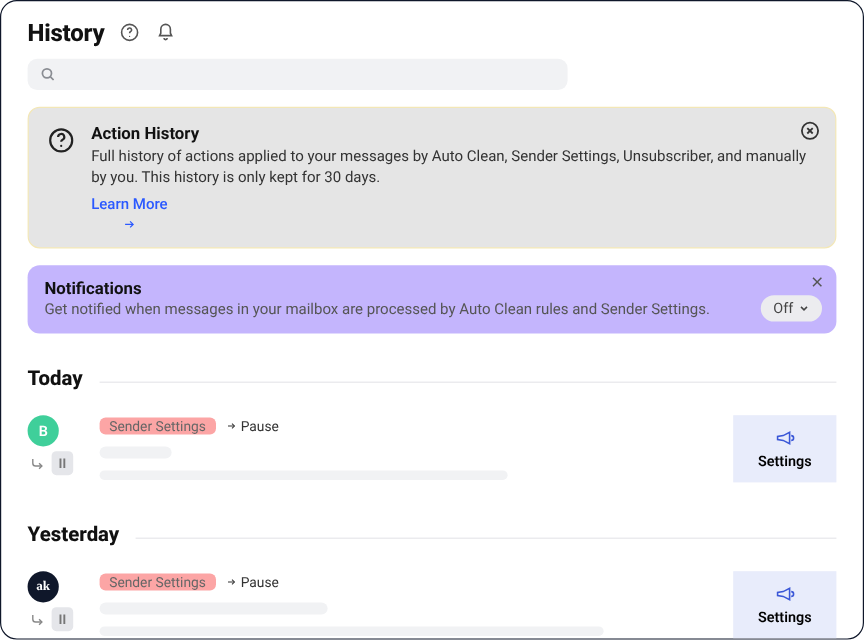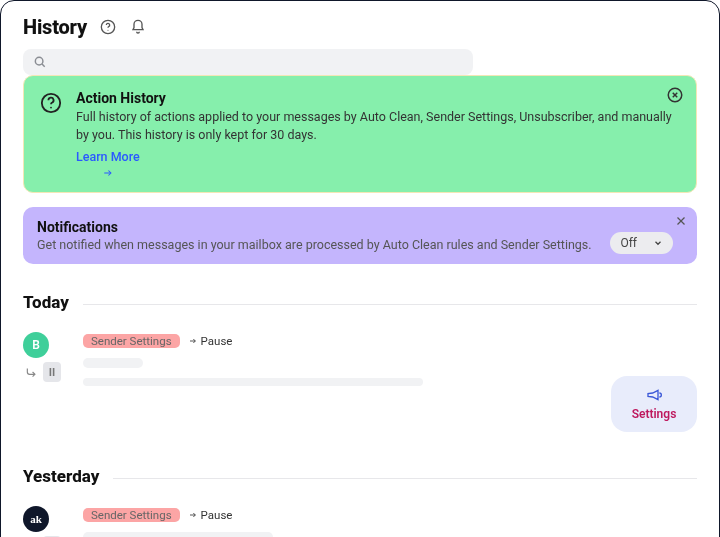--- a/index.html
+++ b/index.html
@@ -6,32 +6,32 @@
   html, body { width: 720px; height: 537px; font-family: -apple-system, BlinkMacSystemFont, "Segoe UI", Roboto, Helvetica, Arial, sans-serif; color: #111; background: #fff; }
   .page { padding: 14px 22px 0 22px; width: 720px; border: 1px solid #0f172a; border-radius: 14px; overflow: hidden; }
   .header { display: flex; align-items: center; gap: 12px; margin-bottom: 10px; }
   .header h1 { font-size: 20px; font-weight: 800; letter-spacing: -0.2px; }
   .icon-btn { display: inline-flex; width: 18px; height: 18px; align-items: center; justify-content: center; color: #555; }
   .search-wrap { background: #f1f2f4; border-radius: 8px; display: flex; align-items: center; padding: 6px 10px; gap: 8px; width: 450px; }
   .search-wrap svg { color: #8a8d93; }
   .search-input { border: none; background: transparent; outline: none; font-size: 13px; color: #555; flex: 1; }
   .search-input::placeholder { color: #8a8d93; }
 
-  .banner { background: #86efac; border: 1px solid #f3e7b6; border-radius: 10px; padding: 14px 16px; position: relative; display: flex; gap: 14px; }
+  .banner { margin-top: 14px; background: #e5e5e5; border: 1px solid #f3e7b6; border-radius: 10px; padding: 14px 16px; position: relative; display: flex; gap: 14px; }
   .banner .qmark { flex: 0 0 auto; margin-top: 2px; }
   .banner-title { font-weight: 700; font-size: 14px; margin-bottom: 2px; }
   .banner-body { font-size: 12.5px; color: #333; line-height: 1.4; }
   .banner-link { display: inline-flex; align-items: center; gap: 4px; color: #2b59ff; font-size: 12.5px; font-weight: 500; margin-top: 6px; cursor: pointer; flex-direction: column; }
   .banner-close { position: absolute; top: 10px; right: 12px; cursor: pointer; color: #333; }
 
   .notif-card { margin-top: 14px; background: #c4b5fd; border-radius: 10px; padding: 12px 14px; position: relative; }
   .notif-title { font-weight: 700; font-size: 14px; margin-bottom: 2px; }
   .notif-body { font-size: 12.5px; color: #555; }
   .notif-close { position: absolute; top: 8px; right: 10px; color: #555; cursor: pointer; font-size: 14px; }
-  .notif-toggle { position: absolute; right: 24px; bottom: 10px; background: #ececef; border-radius: 14px; padding: 4px 10px; font-size: 12px; color: #444; display: inline-flex; align-items: center; gap: 16px; cursor: pointer; }
+  .notif-toggle { position: absolute; right: 12px; bottom: 10px; background: #ececef; border-radius: 14px; padding: 4px 10px; font-size: 12px; color: #444; display: inline-flex; align-items: center; gap: 4px; cursor: pointer; }
 
   .section-heading-row { display: flex; align-items: center; gap: 14px; margin-top: 28px; }
   .section-heading { font-size: 17px; font-weight: 800; }
   .section-rule { flex: 1; height: 1px; background: #e7e7ea; margin-top: 4px; }
 
   .entry { display: flex; align-items: flex-start; gap: 12px; margin-top: 20px; position: relative; }
   .avatar-col { width: 48px; display: flex; flex-direction: column; align-items: flex-start; position: relative; }
   .avatar { width: 26px; height: 26px; border-radius: 50%; display: flex; align-items: center; justify-content: center; color: #fff; font-size: 12px; font-weight: 600; }
   .avatar.green1 { background: #3fcf9a; }
   .avatar.green2 { background: #0f172a; font-family: Georgia, serif; font-size: 11px; }
@@ -40,21 +40,21 @@
   .pause-chip { width: 18px; height: 20px; border-radius: 4px; background: #e5e6ea; display: flex; align-items: center; justify-content: center; color: #777; font-size: 10px; }
   .entry-main { flex: 1; padding-top: 2px; }
   .tag-row { display: flex; align-items: center; gap: 8px; font-size: 11.5px; }
   .tag { background: #fca5a5; color: #666; padding: 0 8px; border-radius: 5px; }
   .arrow-text { color: #333; display: inline-flex; align-items: center; gap: 3px; }
   .skel { background: #f1f2f4; border-radius: 6px; height: 10px; }
   .skel.s1 { width: 60px; margin-top: 10px; }
   .skel.s2 { width: 340px; margin-top: 10px; height: 8px; }
   .skel.s2b { width: 190px; margin-top: 10px; height: 10px; }
 
-  .settings-btn { width: 86px; height: 56px; background: #e8ecfb; border-radius: 16px; display: flex; flex-direction: column; align-items: center; justify-content: center; gap: 4px; color: #be185d; font-size: 12px; font-weight: 600; cursor: pointer; margin-top: 44px; }
+  .settings-btn { width: 86px; height: 56px; background: #e8ecfb; border-radius: 0; display: flex; flex-direction: column; align-items: center; justify-content: center; gap: 4px; color: #000000; font-size: 12px; font-weight: 600; cursor: pointer; }
   .settings-btn svg { color: #3a57d7; }
 
   svg { display: block; }
 </style>
 </head>
 <body>
 
 <div class="page">
 
   <div class="header">

